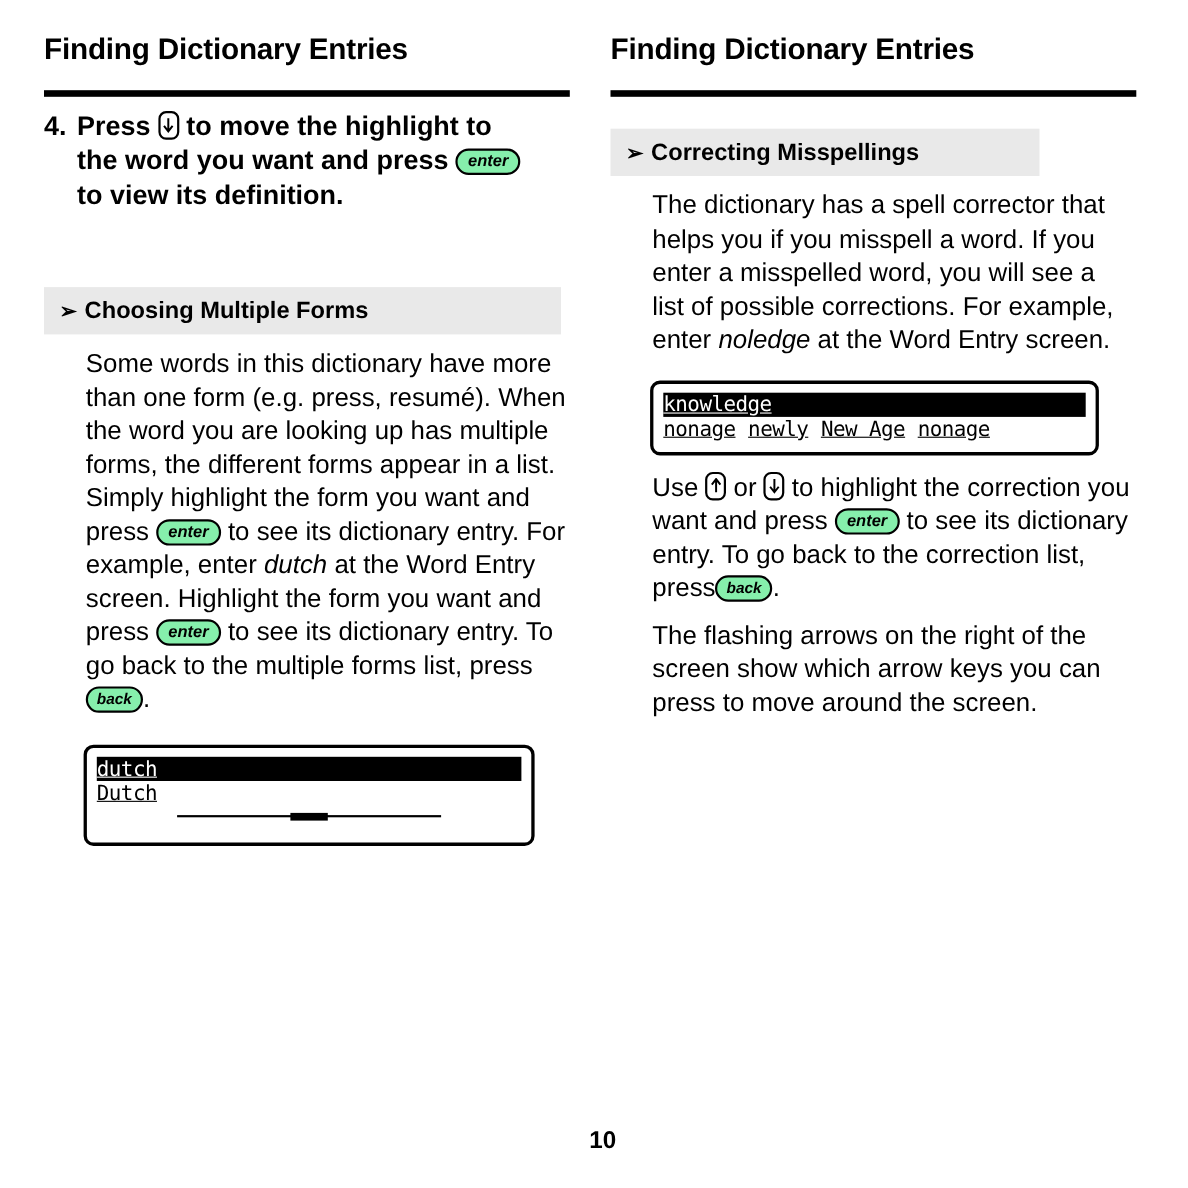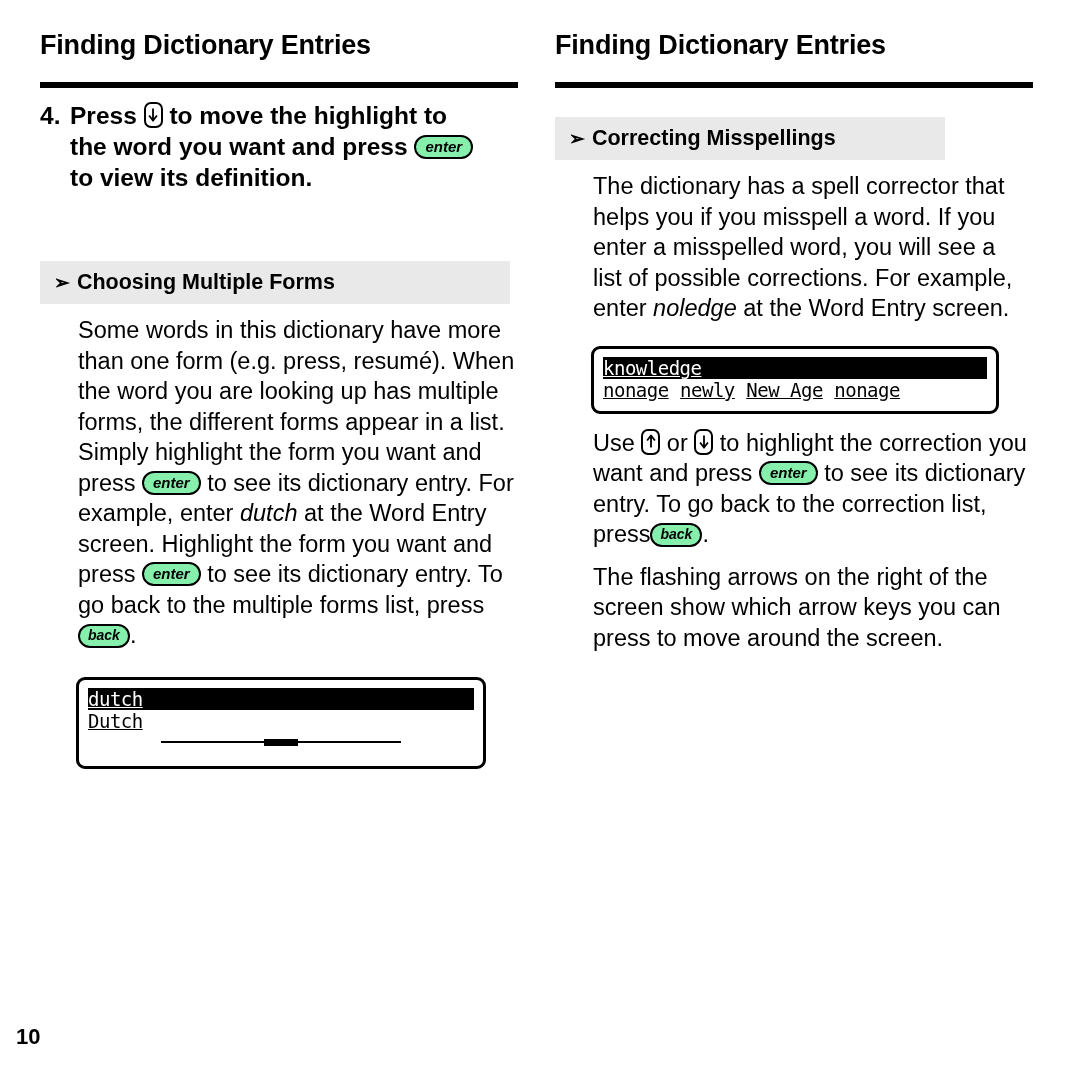--- a/index.html
+++ b/index.html
@@ -146,21 +146,21 @@
     margin: 0 auto;
     position: relative;
     top: -4px;
   }
 
   .page-number {
     position: absolute;
     left: 16px;
     right: 0;
     bottom: 30px;
-    text-align: left;
+    text-align: center;
     font-size: 22px;
     font-weight: bold;
   }
 </style>
 </head>
 <body>
 
 <div class="page">
 
   <div class="col col-left">

